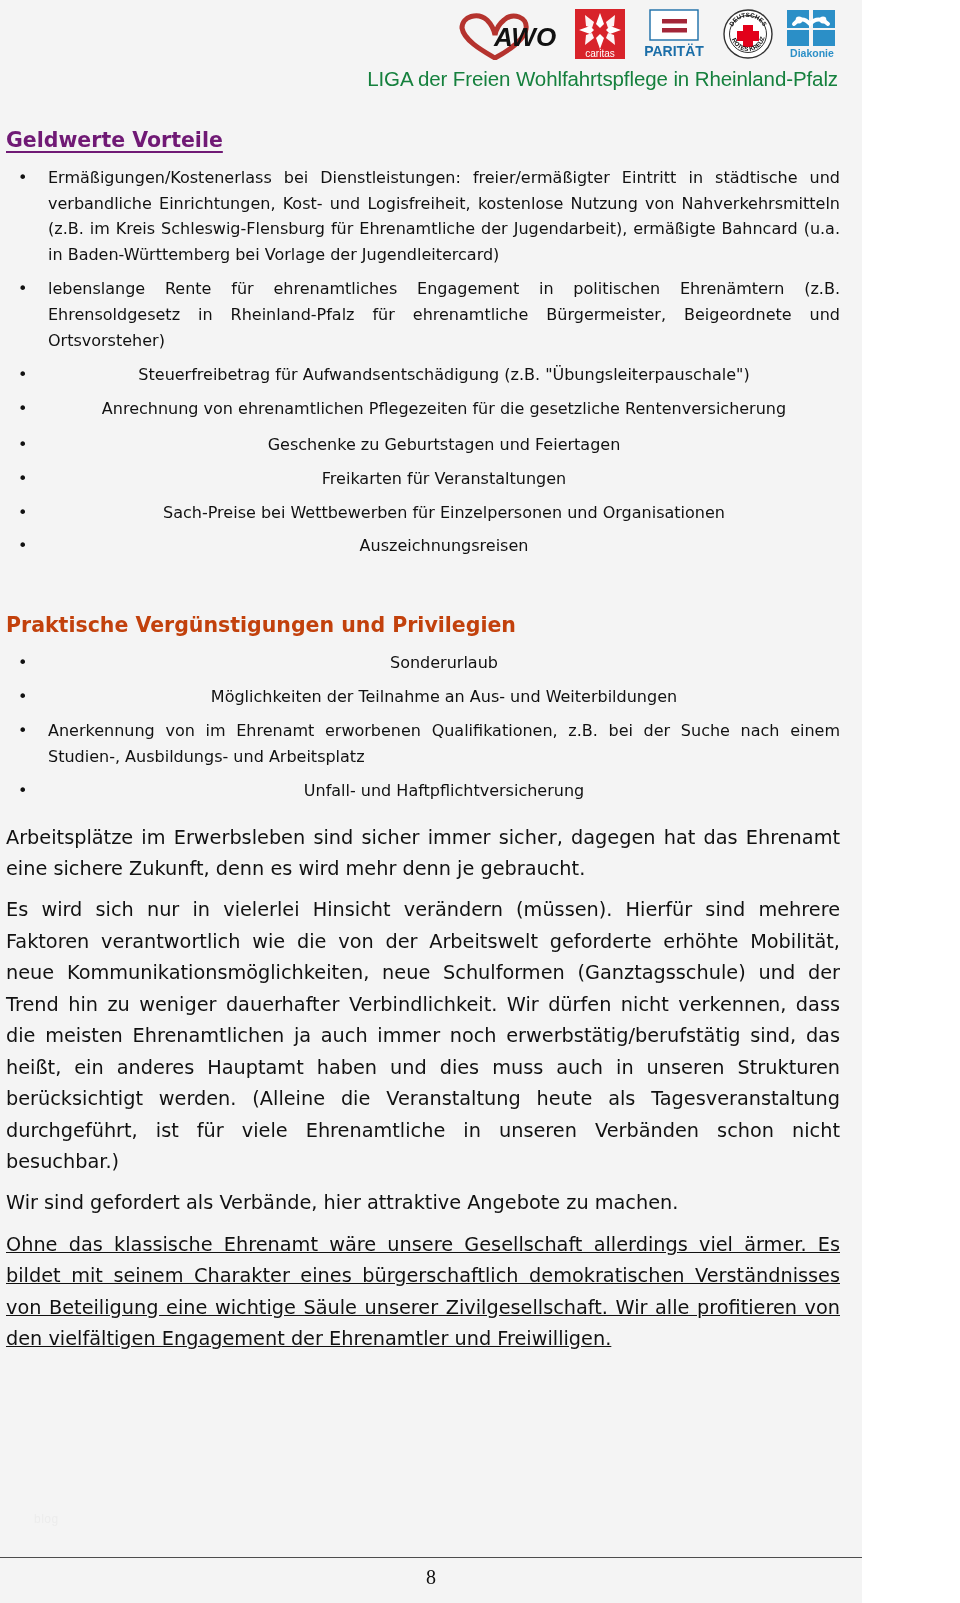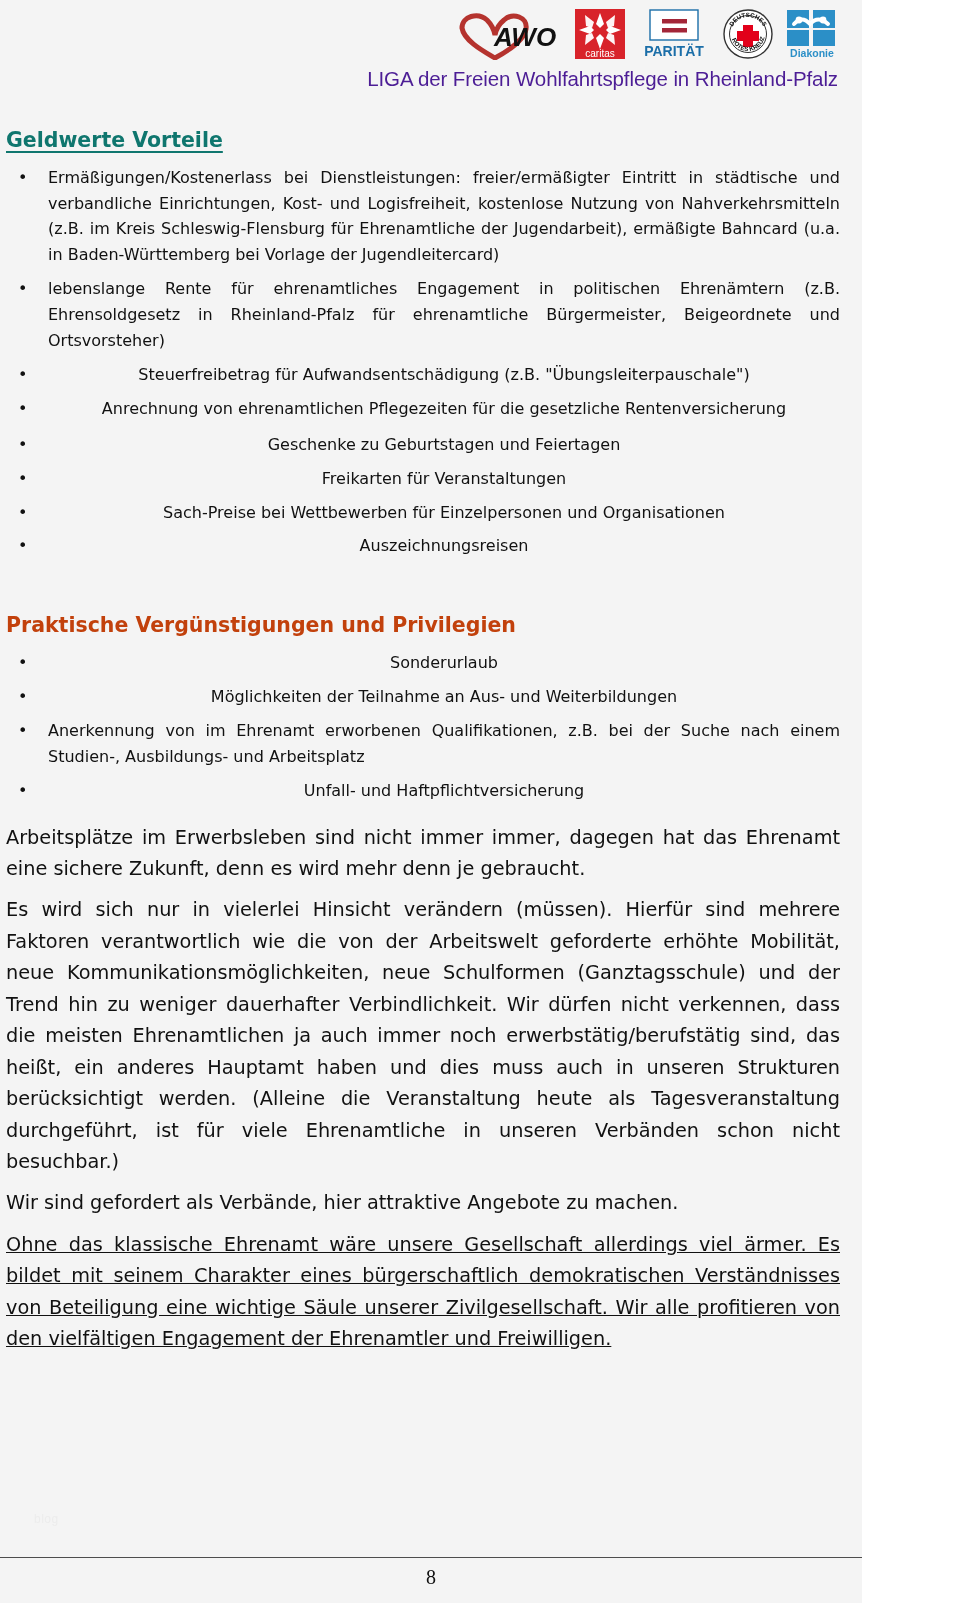--- a/index.html
+++ b/index.html
@@ -37,21 +37,21 @@
   }
   .logo {
     display: block;
     height: 52px;
   }
   .header-title {
     text-align: right;
     font-family: "Liberation Sans", sans-serif;
     font-size: 20.5px;
     letter-spacing: -0.1px;
-    color: #4c1d95;
+    color: #15803d;
     margin-top: 5px;
     padding-right: 2px;
     white-space: nowrap;
   }
 
   
   .content {
     position: absolute;
     top: 128px;
     left: 6px;
@@ -60,21 +60,21 @@
 
   h2.section-heading {
     font-family: "DejaVu Sans", sans-serif;
     font-size: 20.5px;
     font-weight: 700;
     margin: 0 0 12px 0;
     padding: 0;
     line-height: 1.2;
   }
   h2.red {
-    color: #0f766e;
+    color: #701a75;
     text-decoration: underline;
     text-underline-offset: 4px;
     text-decoration-thickness: 1.5px;
   }
   h2.blue {
     color: #c2410c;
   }
   h2.gap-top {
     margin-top: 54px;
   }
@@ -238,21 +238,21 @@
     <h2 class="section-heading blue gap-top">Praktische Vergünstigungen und Privilegien</h2>
     <ul class="bullets">
       <li class="nojustify">Sonderurlaub</li>
       <li class="nojustify">Möglichkeiten der Teilnahme an Aus- und Weiterbildungen</li>
       <li>Anerkennung von im Ehrenamt erworbenen Qualifikationen, z.B. bei der Suche nach einem Studien-, Ausbildungs- und Arbeitsplatz</li>
       <li class="nojustify">Unfall- und Haftpflichtversicherung</li>
     </ul>
 
     <div class="block-gap"></div>
 
-    <p class="body-par">Arbeitsplätze im Erwerbsleben sind nicht immer immer, dagegen hat das Ehrenamt eine sichere Zukunft, denn es wird mehr denn je gebraucht.</p>
+    <p class="body-par">Arbeitsplätze im Erwerbsleben sind sicher immer sicher, dagegen hat das Ehrenamt eine sichere Zukunft, denn es wird mehr denn je gebraucht.</p>
     <p class="body-par">Es wird sich nur in vielerlei Hinsicht verändern (müssen). Hierfür sind mehrere Faktoren verantwortlich wie die von der Arbeitswelt geforderte erhöhte Mobilität, neue Kommunikationsmöglichkeiten, neue Schulformen (Ganztagsschule) und der Trend hin zu weniger dauerhafter Verbindlichkeit. Wir dürfen nicht verkennen, dass die meisten Ehrenamtlichen ja auch immer noch erwerbstätig/berufstätig sind, das heißt, ein anderes Hauptamt haben und dies muss auch in unseren Strukturen berücksichtigt werden. (Alleine die Veranstaltung heute als Tagesveranstaltung durchgeführt, ist für viele Ehrenamtliche in unseren Verbänden schon nicht besuchbar.)</p>
     <p class="body-par">Wir sind gefordert als Verbände, hier attraktive Angebote zu machen.</p>
     <p class="body-par last">Ohne das klassische Ehrenamt wäre unsere Gesellschaft allerdings viel ärmer. Es bildet mit seinem Charakter eines bürgerschaftlich demokratischen Verständnisses von Beteiligung eine wichtige Säule unserer Zivilgesellschaft. Wir alle profitieren von den vielfältigen Engagement der Ehrenamtler und Freiwilligen.</p>
 
   </div>
 
   <div class="watermark">blog</div>
 
   <div class="footer-rule"></div>
   <div class="footer-pageno">8</div>

